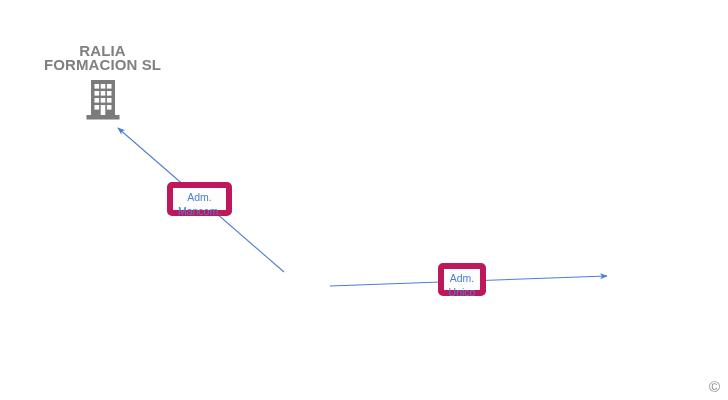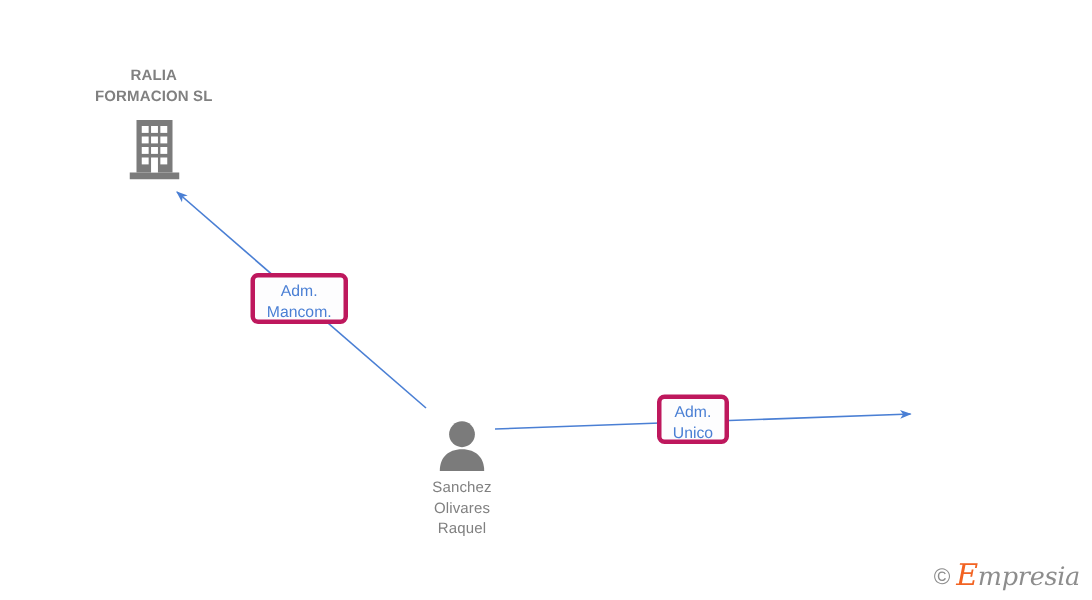--- a/index.html
+++ b/index.html
@@ -27,21 +27,21 @@
     pointer-events: none;
   }
 
   
   .node {
     position: absolute;
     text-align: center;
   }
   .node-label {
     color: #808080;
-    font-size: 10px;
+    font-size: 15px;
     line-height: 13.5px;
     letter-spacing: 0.1px;
     white-space: pre-line;
   }
   .node-label.bold {
     font-weight: bold;
   }
   .node-icon {
     display: block;
     margin: 0 auto;
@@ -75,21 +75,21 @@
   }
   #node-techmi .node-label {
     margin-top: 6px;
   }
 
   
   .edge-label {
     position: absolute;
     box-sizing: border-box;
     background: #fdfdfe;
-    border: 3px solid #be185d;
+    border: 6px solid #be185d;
     border-radius: 5px;
     color: #4a7fd4;
     font-size: 10.5px;
     line-height: 14px;
     text-align: center;
     padding: 2px 4px 3px 4px;
     white-space: pre-line;
   }
   #edge-label-mancom {
     left: 167px;
@@ -167,35 +167,25 @@
       <rect x="9.5" y="19" width="4.6" height="4.6" fill="#ffffff"></rect>
       <rect x="15.7" y="19" width="4.6" height="4.6" fill="#ffffff"></rect>
       <rect x="21.9" y="19" width="4.6" height="4.6" fill="#ffffff"></rect>
 
       <rect x="15.7" y="26" width="4.6" height="10" fill="#ffffff"></rect>
       <rect x="9.5" y="26" width="4.6" height="4.6" fill="#ffffff"></rect>
       <rect x="21.9" y="26" width="4.6" height="4.6" fill="#ffffff"></rect>
     </svg>
   </div>
 
-  <div class="node" id="node-person">
-    <svg class="node-icon" width="36" height="34" viewBox="0 0 36 34">
-      <circle cx="18" cy="9.5" r="8.6" fill="#7b7b7b"></circle>
-      <path d="M18 19.5 C 8.5 19.5 3.2 25.2 3.2 34 L 32.8 34 C 32.8 25.2 27.5 19.5 18 19.5 Z" fill="#7b7b7b"></path>
-    </svg>
-    <div class="node-label">Sanchez
-Olivares
-Raquel</div>
-  </div>
 
 
   <div class="edge-label" id="edge-label-mancom">Adm.
 Mancom.</div>
 
   <div class="edge-label" id="edge-label-unico">Adm.
 Unico</div>
 
   <div id="watermark">
     <span class="wm-copy">©</span>
-    <span class="wm-brand"><span class="wm-initial">E</span><span>mpresia</span></span>
   </div>
 
 </div>
 
 </body></html>

